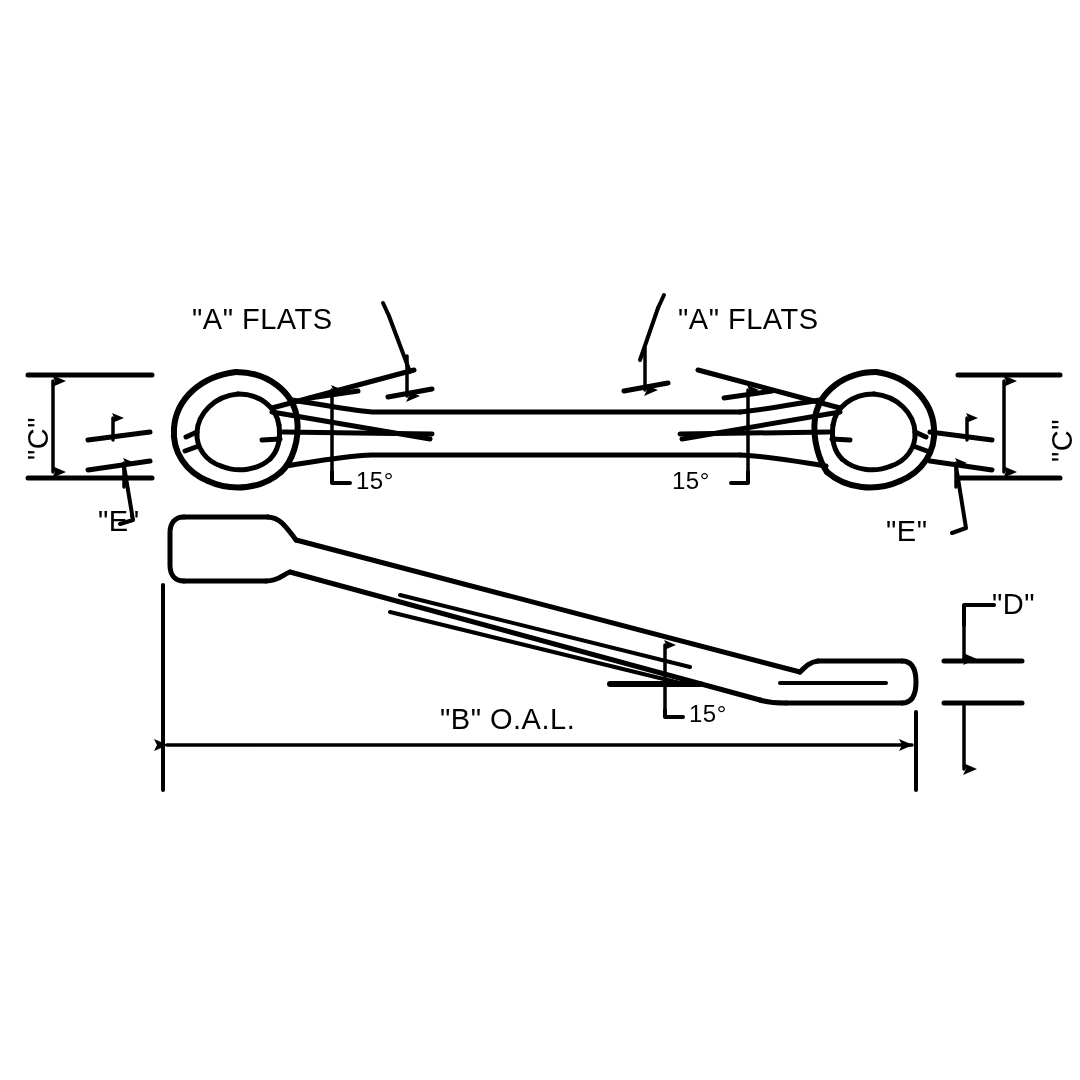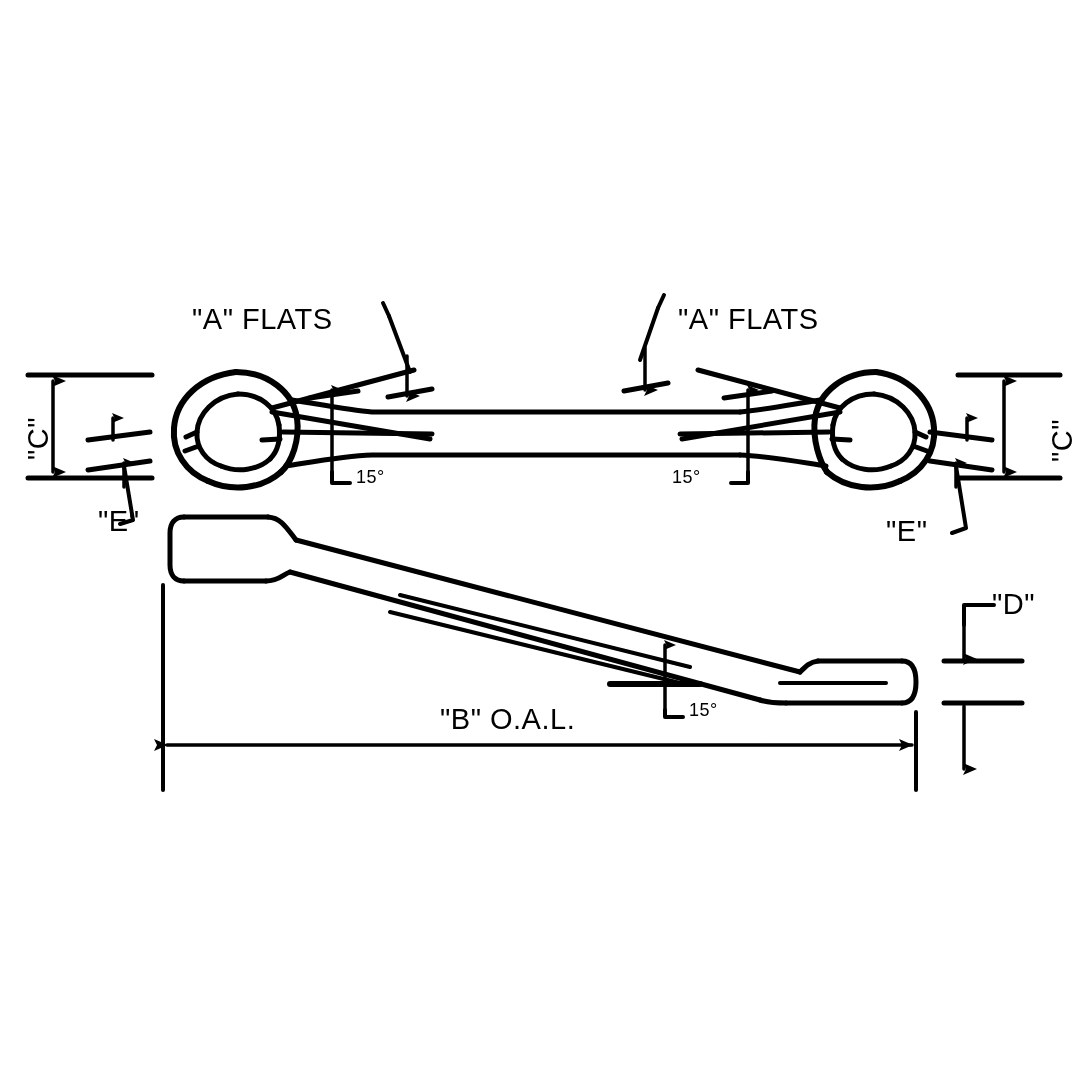--- a/index.html
+++ b/index.html
@@ -24,21 +24,21 @@
     height: 1080px;
   }
   .lbl {
     position: absolute;
     font-family: "Liberation Sans", sans-serif;
     color: #000000;
     white-space: nowrap;
     letter-spacing: 0.5px;
   }
   .lbl-main   { font-size: 29px; }
-  .lbl-small  { font-size: 18px; }
+  .lbl-small  { font-size: 24px; }
   .lbl-rot {
     transform: rotate(-90deg);
     transform-origin: 0 0;
   }
 </style>
 </head>
 <body>
 
 <div id="stage">
 

